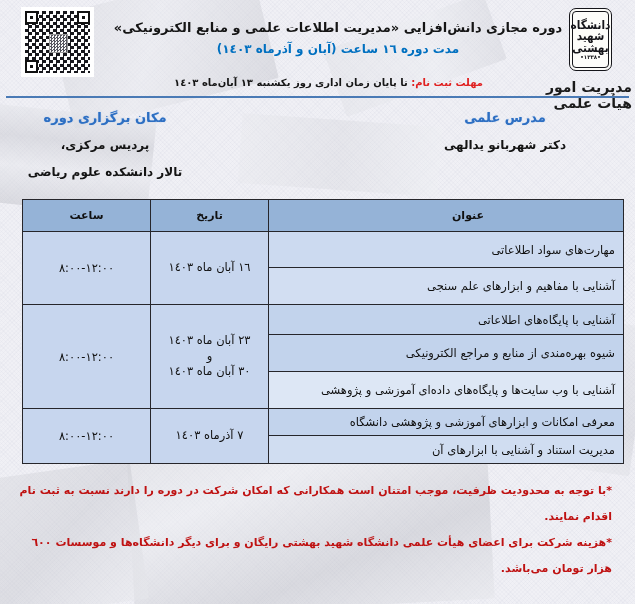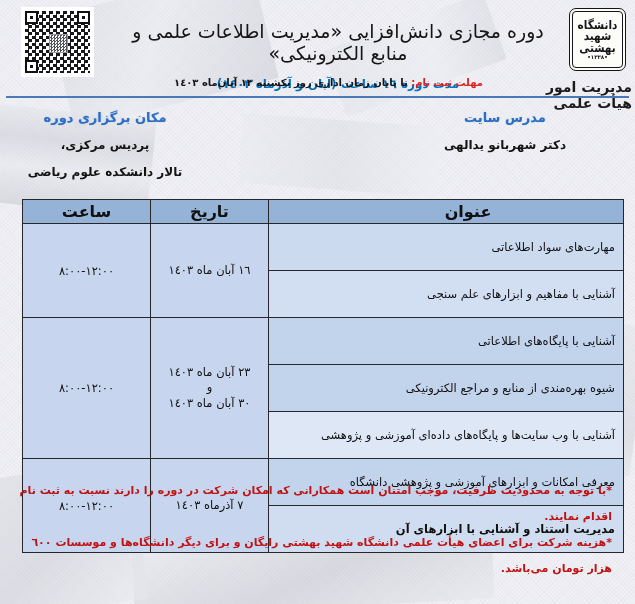--- a/index.html
+++ b/index.html
@@ -32,27 +32,27 @@
       border:4px solid #fff;box-sizing:border-box;
       background-image:repeating-conic-gradient(#17171c 0 25%, #fdfdfd 0 50%);
       background-size:7px 7px;}
   .finder{position:absolute;width:13px;height:13px;border:2.5px solid #111;background:#fff;box-sizing:border-box;}
   .finder::after{content:"";position:absolute;left:2.5px;top:2.5px;width:3.5px;height:3.5px;background:#111;}
   .f-tl{left:0;top:0;} .f-tr{right:0;top:0;} .f-bl{left:0;bottom:0;}
   .qr-center{position:absolute;left:24px;top:23px;width:17px;height:17px;background:#f6f6f6;border:1px solid #999;
       background-image:repeating-conic-gradient(#55555e 0 25%, #f6f6f6 0 50%);background-size:3px 3px;}
 
   .title-block{position:absolute;left:112px;top:20px;width:452px;text-align:center;direction:rtl;}
-  .main-title{font-size:19px;font-weight:normal;color:#151515;}
-  .duration{margin-top:13px;font-size:12px;font-weight:bold;color:#0070c0;}
+  .main-title{font-size:13px;font-weight:bold;color:#151515;}
+  .duration{margin-top:7px;font-size:12px;font-weight:bold;color:#0070c0;}
   .deadline{position:absolute;left:96px;top:77px;width:465px;text-align:center;direction:rtl;
       font-size:10px;font-weight:bold;color:#161616;}
   .deadline .lbl{color:#e02020;}
 
-  .logo-box{position:absolute;left:569px;top:8px;width:57px;height:63px;box-sizing:border-box;
+  .logo-box{position:absolute;left:569px;top:8px;width:43px;height:63px;box-sizing:border-box;
       border:4px double #15151a;border-radius:7px;background:#fcfcf9;
       display:flex;flex-direction:column;align-items:center;justify-content:center;color:#15151a;}
   .logo-box .ll{font-size:10.5px;font-weight:bold;line-height:1.05;transform:scaleY(1.15);}
   .logo-box .ly{font-size:5.5px;font-weight:bold;margin-top:1px;letter-spacing:1px;}
   .dept{position:absolute;right:3px;top:79px;width:120px;text-align:right;direction:rtl;
       font-size:14px;font-weight:bold;color:#1a1a1a;}
 
   .blue-rule{position:absolute;left:6px;right:6px;top:96px;border-top:2px solid #4a7ab5;}
 
   
@@ -61,28 +61,28 @@
   .venue{left:14px;width:182px;}
   .info-heading{font-size:13px;font-weight:bold;color:#2e6fc2;
       text-shadow:0 0 1px rgba(120,170,230,.9);}
   .info-line{font-size:12px;font-weight:bold;color:#141414;margin-top:13px;}
 
   
   table.sched{position:absolute;left:22px;top:199px;width:601px;border-collapse:collapse;
       direction:rtl;table-layout:fixed;font-size:11.5px;color:#101010;}
   table.sched td,table.sched th{border:1px solid #26262b;box-sizing:border-box;overflow:hidden;}
   th.c-title{width:355px;padding-left:45px;} th.c-date{width:118px;} th.c-time{width:128px;}
-  table.sched thead th{background:#95b3d7;height:24px;font-weight:bold;font-size:16px;}
-  td.title-cell{text-align:right;padding:16px 8px;}
+  table.sched thead th{background:#95b3d7;height:32px;font-weight:bold;font-size:11px;}
+  td.title-cell{text-align:right;padding:0 8px;}
   td.date-cell,td.time-cell{text-align:center;background:#c7d6ee;}
   td.time-cell .tval{direction:ltr;unicode-bidi:bidi-override;display:inline-block;}
   .date-line{display:block;line-height:1.35;}
   tr.h-a{height:36px;} tr.h-b{height:37px;} tr.h-c{height:30px;} tr.h-d{height:27px;} tr.h-e{height:28px;}
   .sh1{background:#ccdaf0;} .sh2{background:#d2def2;} .sh3{background:#c2d3ec;}
-  .sh4{background:#dde7f5;} .sh5{background:#d0ddf1;font-weight:bold;}
+  .sh4{background:#dde7f5;} .sh5{background:#d0ddf1;}
 
   
   .notes{position:absolute;left:10px;right:23px;top:478px;direction:rtl;text-align:right;}
   .notes p{margin:0;line-height:26px;font-size:11px;font-weight:bold;color:#bf1212;}
   .notes p.first{margin-left:0;margin-right:52px;}
 </style>
 </head>
 <body>
 
 <div class="page">
@@ -115,21 +115,21 @@
     <span class="ll">دانشگاه</span>
     <span class="ll">شهید</span>
     <span class="ll">بهشتی</span>
     <span class="ly">•١٣٣٨•</span>
   </div>
   <div class="dept">مدیریت امور هیأت علمی</div>
 
   <div class="blue-rule"></div>
 
   <div class="info-col instructor">
-    <div class="info-heading">مدرس سایت</div>
+    <div class="info-heading">مدرس علمی</div>
     <div class="info-line">دکتر شهربانو یدالهی</div>
   </div>
 
   <div class="info-col venue">
     <div class="info-heading">مکان برگزاری دوره</div>
     <div class="info-line">پردیس مرکزی،</div>
     <div class="info-line">تالار دانشکده علوم ریاضی</div>
   </div>
 
   <table class="sched">

